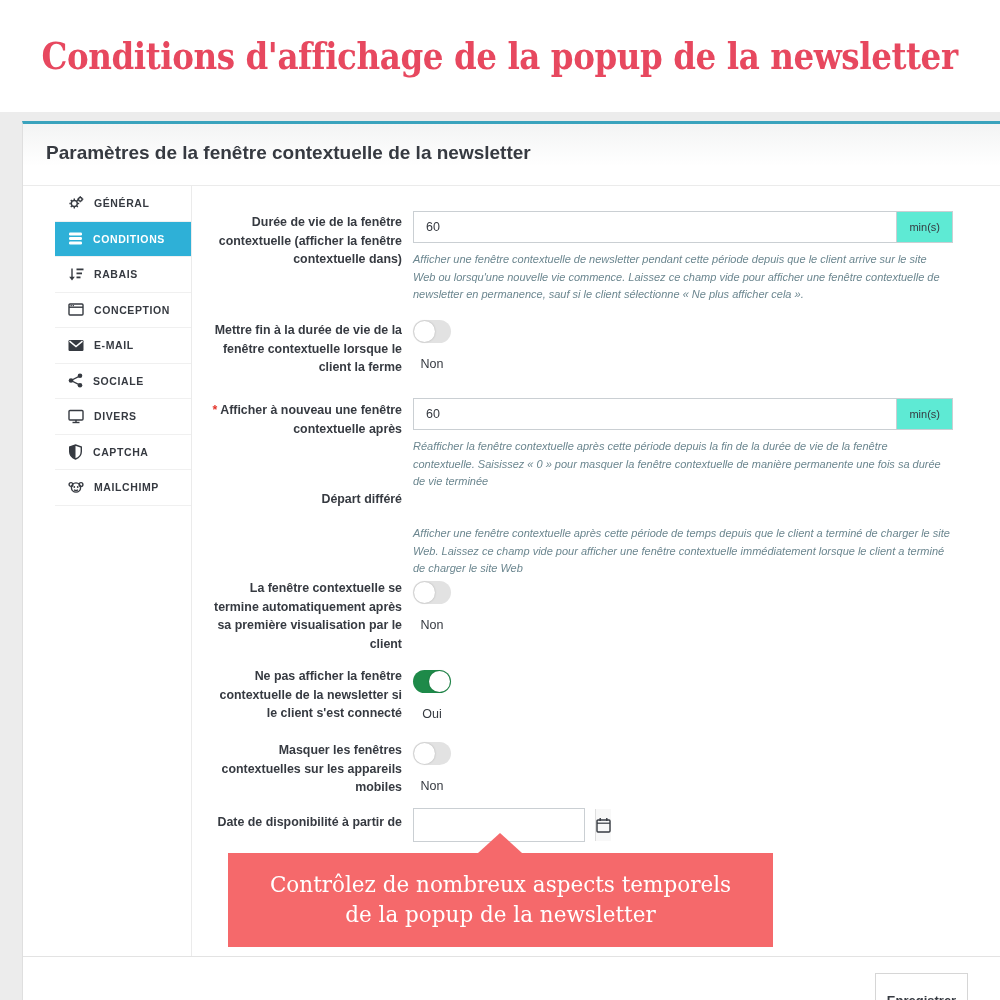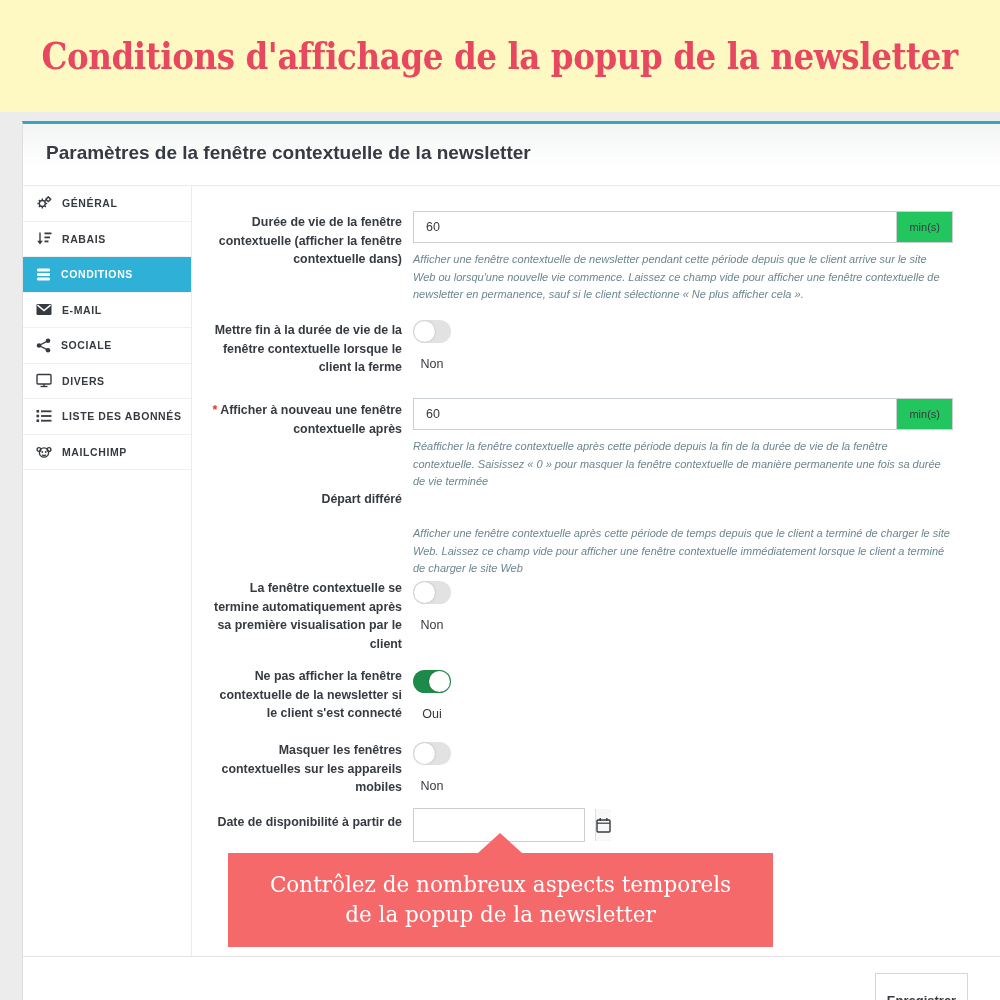--- a/index.html
+++ b/index.html
@@ -1,47 +1,47 @@
 <!DOCTYPE html>
 <html><head>
 <meta charset="utf-8">
 <style>
   * { margin:0; padding:0; box-sizing:border-box; }
   html,body { width:1000px; height:1000px; overflow:hidden; }
   body { background:#ececec; font-family:"Liberation Sans", sans-serif; position:relative; }
 
   
-  .banner { position:absolute; left:0; top:0; width:1000px; height:112px; background:#fef9c3; display:flex; align-items:center; justify-content:center; }
+  .banner { position:absolute; left:0; top:0; width:1000px; height:112px; background:#ffffff; display:flex; align-items:center; justify-content:center; }
   .banner-title { font-family:"DejaVu Serif","Liberation Serif",serif; font-weight:700; font-size:37px; color:#e7485f; transform:scaleX(0.88); white-space:nowrap; letter-spacing:-0.5px; }
 
   
   .card { position:absolute; left:22px; top:121px; width:980px; height:879px; background:#ffffff; border-top:3px solid #3aa3bd; border-left:1px solid #dfdfdf; border-right:1px solid #dfdfdf; background-image:linear-gradient(#f3f4f4, #ffffff 42px); }
   .panel-title { position:absolute; left:23px; top:18px; font-size:19px; font-weight:600; color:#363a41; }
   .header-divider { position:absolute; left:0; top:61px; width:100%; border-bottom:1px solid #ebebeb; }
 
   
   .sidebar { position:absolute; left:0; top:62px; width:168px; }
-  .side-item { height:35.5px; display:flex; align-items:center; gap:10px; padding-left:13px; border-bottom:1px solid #f0f0f0; font-size:10.5px; font-weight:600; letter-spacing:0.6px; color:#363a41; cursor:pointer; background:#fff; }
+  .side-item { height:35.5px; display:flex; align-items:center; gap:10px; padding-left:13px; border-bottom:1px solid #f0f0f0; font-size:10.5px; font-weight:600; letter-spacing:0.6px; color:#363a41; cursor:pointer; background:#fff;margin-left:32px; }
   .side-item svg { flex:0 0 auto; }
   .side-item.active { background:#2eb0d7; color:#ffffff; }
   .icon-stroke { stroke:#363a41; fill:none; stroke-width:1.4; }
   .icon-fill { fill:#363a41; }
   .active .icon-fill { fill:#ffffff; }
   .vdivider { position:absolute; left:168px; top:62px; height:770px; width:1px; background:#ebebeb; }
   .footer-divider { position:absolute; left:0; top:832px; width:100%; border-top:1px solid #e3e3e3; }
 
   
   .row-label { position:absolute; width:196px; left:183px; text-align:right; font-size:12.4px; font-weight:700; color:#363a41; line-height:1.5; }
   .row-control { position:absolute; left:390px; }
   .row-help { position:absolute; left:390px; width:537px; font-style:italic; font-size:11px; color:#6b868f; line-height:1.6; }
   .req { color:#e4352b; margin-right:3px; }
 
   .input-group { display:flex; width:540px; height:32px; border:1px solid #cacfd3; background:#ffffff; }
   .input-group input { flex:1; border:none; outline:none; padding:0 12px; font-size:12.5px; color:#363a41; font-family:"Liberation Sans",sans-serif; background:transparent; }
-  .addon { background:#22c55e; border-left:1px solid #cacfd3; display:flex; align-items:center; padding:0 12px; font-size:11px; color:#363a41; white-space:nowrap; }
+  .addon { background:#5eead4; border-left:1px solid #cacfd3; display:flex; align-items:center; padding:0 12px; font-size:11px; color:#363a41; white-space:nowrap; }
 
   .toggle-wrap { display:flex; align-items:center; gap:14px;flex-direction:column; }
   .toggle { position:relative; width:38px; height:23px; border-radius:12px; cursor:pointer; }
   .toggle.off { background:#e2e2e2; }
   .toggle.on { background:#1e8a49; }
   .knob { position:absolute; top:1px; width:21px; height:21px; border-radius:50%; background:#ffffff; box-shadow:0 0 2px rgba(0,0,0,0.25); }
   .toggle.off .knob { left:1px; }
   .toggle.on .knob { left:16px; }
   .state-label { font-size:12.5px; color:#363a41; }
 
@@ -85,37 +85,46 @@
         <circle cx="12.3" cy="4.3" r="1.8" class="icon-stroke"></circle>
         <g class="icon-stroke">
           <line x1="12.3" y1="1.3" x2="12.3" y2="2.3"></line>
             <line x1="12.3" y1="6.3" x2="12.3" y2="7.3"></line>
           <line x1="9.3" y1="4.3" x2="10.3" y2="4.3"></line>
             <line x1="14.3" y1="4.3" x2="15.3" y2="4.3"></line>
         </g>
       </svg>
       <span>GÉNÉRAL</span>
     </div>
+    <div class="side-item active">
+      <svg width="15" height="15" viewBox="0 0 15 15">
+        <rect x="1" y="1.5" width="13" height="3" rx="1.2" class="icon-fill"></rect>
+        <rect x="1" y="6" width="13" height="3" rx="1.2" class="icon-fill"></rect>
+        <rect x="1" y="10.5" width="13" height="3" rx="1.2" class="icon-fill"></rect>
+      </svg>
+      <span>CONDITIONS</span>
+    </div>
     <div class="side-item">
       <svg width="16" height="15" viewBox="0 0 16 15">
         <line x1="4" y1="1.5" x2="4" y2="11" stroke="#363a41" stroke-width="1.6" class="icon-stroke"></line>
         <polygon points="1.2,9.8 4,13.5 6.8,9.8" class="icon-fill"></polygon>
         <rect x="8.5" y="1.5" width="7" height="1.8" class="icon-fill"></rect>
         <rect x="8.5" y="5.5" width="5.5" height="1.8" class="icon-fill"></rect>
         <rect x="8.5" y="9.5" width="4" height="1.8" class="icon-fill"></rect>
       </svg>
       <span>RABAIS</span>
     </div>
-    <div class="side-item active">
-      <svg width="15" height="15" viewBox="0 0 15 15">
-        <rect x="1" y="1.5" width="13" height="3" rx="1.2" class="icon-fill"></rect>
-        <rect x="1" y="6" width="13" height="3" rx="1.2" class="icon-fill"></rect>
-        <rect x="1" y="10.5" width="13" height="3" rx="1.2" class="icon-fill"></rect>
-      </svg>
-      <span>CONDITIONS</span>
+    <div class="side-item">
+      <svg width="16" height="15" viewBox="0 0 16 15">
+        <rect x="1" y="2" width="14" height="11" rx="1" class="icon-stroke"></rect>
+        <line x1="1" y1="5.2" x2="15" y2="5.2" class="icon-stroke"></line>
+        <rect x="2.5" y="3.1" width="1.4" height="1.1" class="icon-fill"></rect>
+        <rect x="4.6" y="3.1" width="1.4" height="1.1" class="icon-fill"></rect>
+      </svg>
+      <span>CONCEPTION</span>
     </div>
     <div class="side-item">
       <svg width="16" height="13" viewBox="0 0 16 13">
         <rect x="0.5" y="1" width="15" height="11" rx="1.2" class="icon-fill"></rect>
         <polyline points="1.5,2.2 8,7.5 14.5,2.2" fill="none" stroke="#ffffff" stroke-width="1.5"></polyline>
       </svg>
       <span>E-MAIL</span>
     </div>
     <div class="side-item">
       <svg width="15" height="15" viewBox="0 0 15 15">
@@ -129,29 +138,25 @@
     </div>
     <div class="side-item">
       <svg width="16" height="15" viewBox="0 0 16 15">
         <rect x="1" y="1.5" width="14" height="9.5" rx="1" class="icon-stroke"></rect>
         <line x1="8" y1="11" x2="8" y2="13" class="icon-stroke"></line>
         <line x1="4.5" y1="13.5" x2="11.5" y2="13.5" stroke-width="1.6" class="icon-stroke"></line>
       </svg>
       <span>DIVERS</span>
     </div>
     <div class="side-item">
-      <svg width="16" height="14" viewBox="0 0 16 14">
-        <rect x="0.5" y="1" width="2.6" height="2.6" class="icon-fill"></rect>
-        <rect x="0.5" y="5.7" width="2.6" height="2.6" class="icon-fill"></rect>
-        <rect x="0.5" y="10.4" width="2.6" height="2.6" class="icon-fill"></rect>
-        <rect x="5" y="1.4" width="10.5" height="1.8" class="icon-fill"></rect>
-        <rect x="5" y="6.1" width="10.5" height="1.8" class="icon-fill"></rect>
-        <rect x="5" y="10.8" width="10.5" height="1.8" class="icon-fill"></rect>
-      </svg>
-      <span>LISTE DES ABONNÉS</span>
+      <svg width="15" height="16" viewBox="0 0 15 16">
+        <path d="M7.5 1 L13.3 3 V7.5 C13.3 11 11 13.7 7.5 15 C4 13.7 1.7 11 1.7 7.5 V3 Z" class="icon-stroke"></path>
+        <path d="M7.5 1 L1.7 3 V7.5 C1.7 11 4 13.7 7.5 15 Z" class="icon-fill"></path>
+      </svg>
+      <span>CAPTCHA</span>
     </div>
     <div class="side-item">
       <svg width="16" height="16" viewBox="0 0 16 16">
         <circle cx="8" cy="8.5" r="4.6" class="icon-stroke"></circle>
         <circle cx="3" cy="5.5" r="1.9" class="icon-stroke"></circle>
         <circle cx="13" cy="5.5" r="1.9" class="icon-stroke"></circle>
         <circle cx="6.3" cy="8" r="0.9" class="icon-fill"></circle>
         <circle cx="9.7" cy="8" r="0.9" class="icon-fill"></circle>
         <path d="M6 10.8 Q8 12.3 10 10.8" fill="none" class="icon-stroke"></path>
       </svg>

